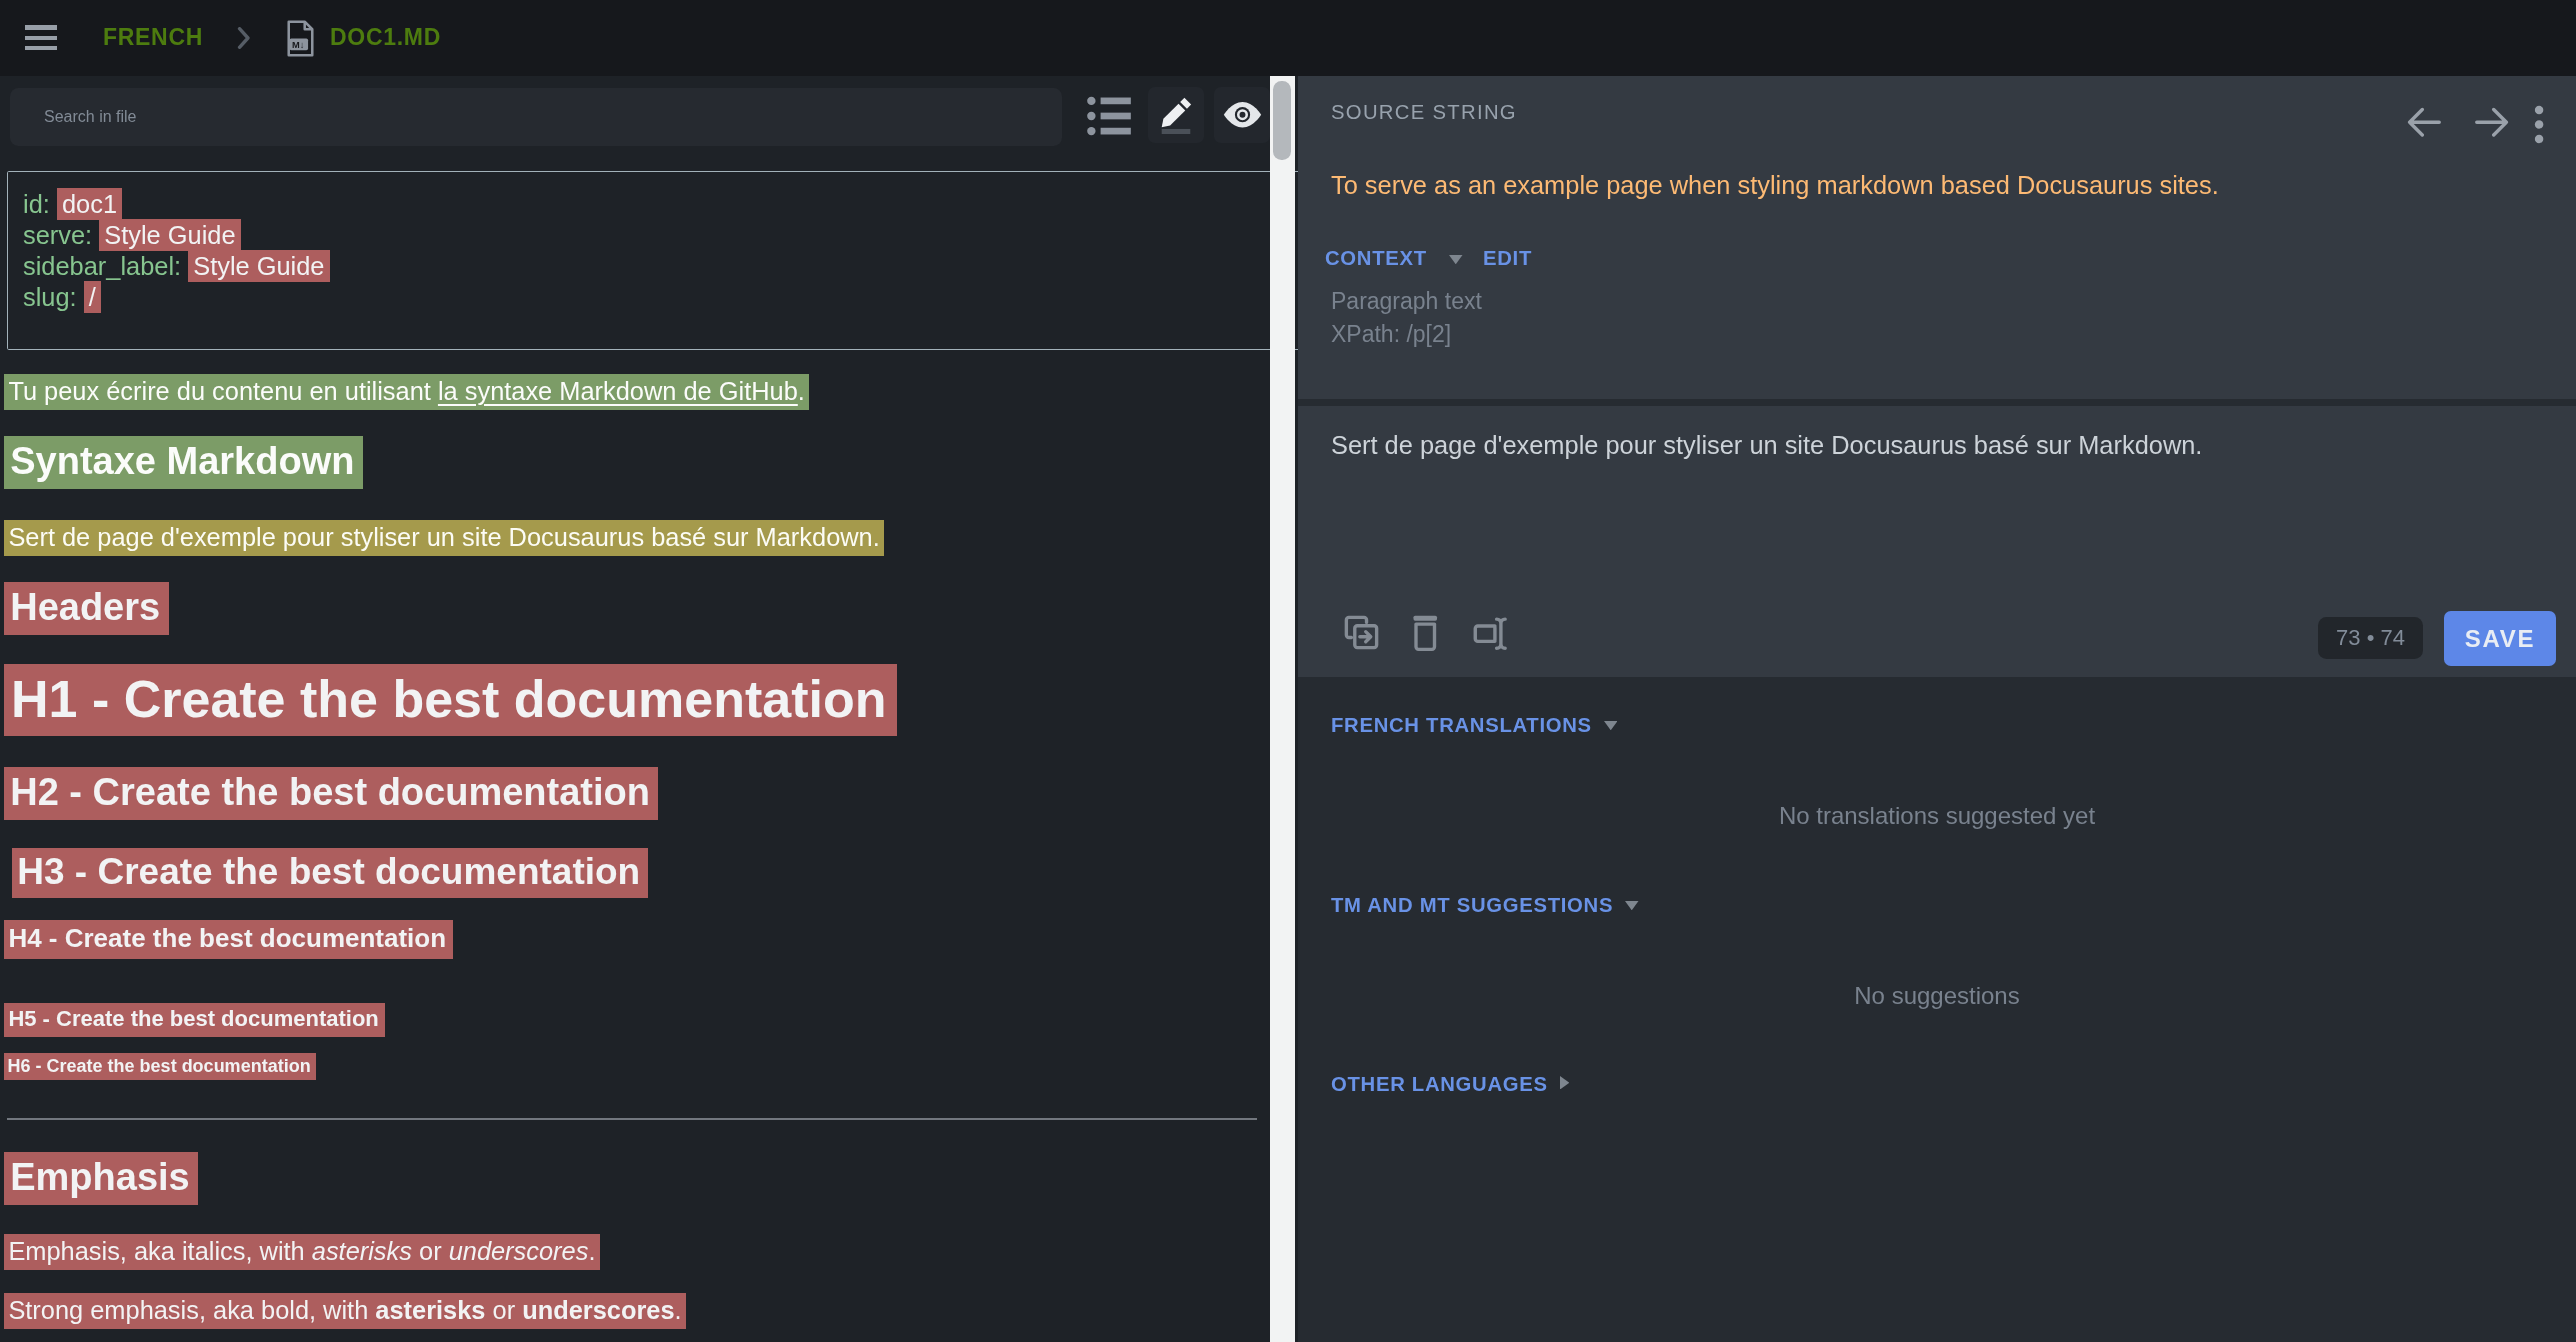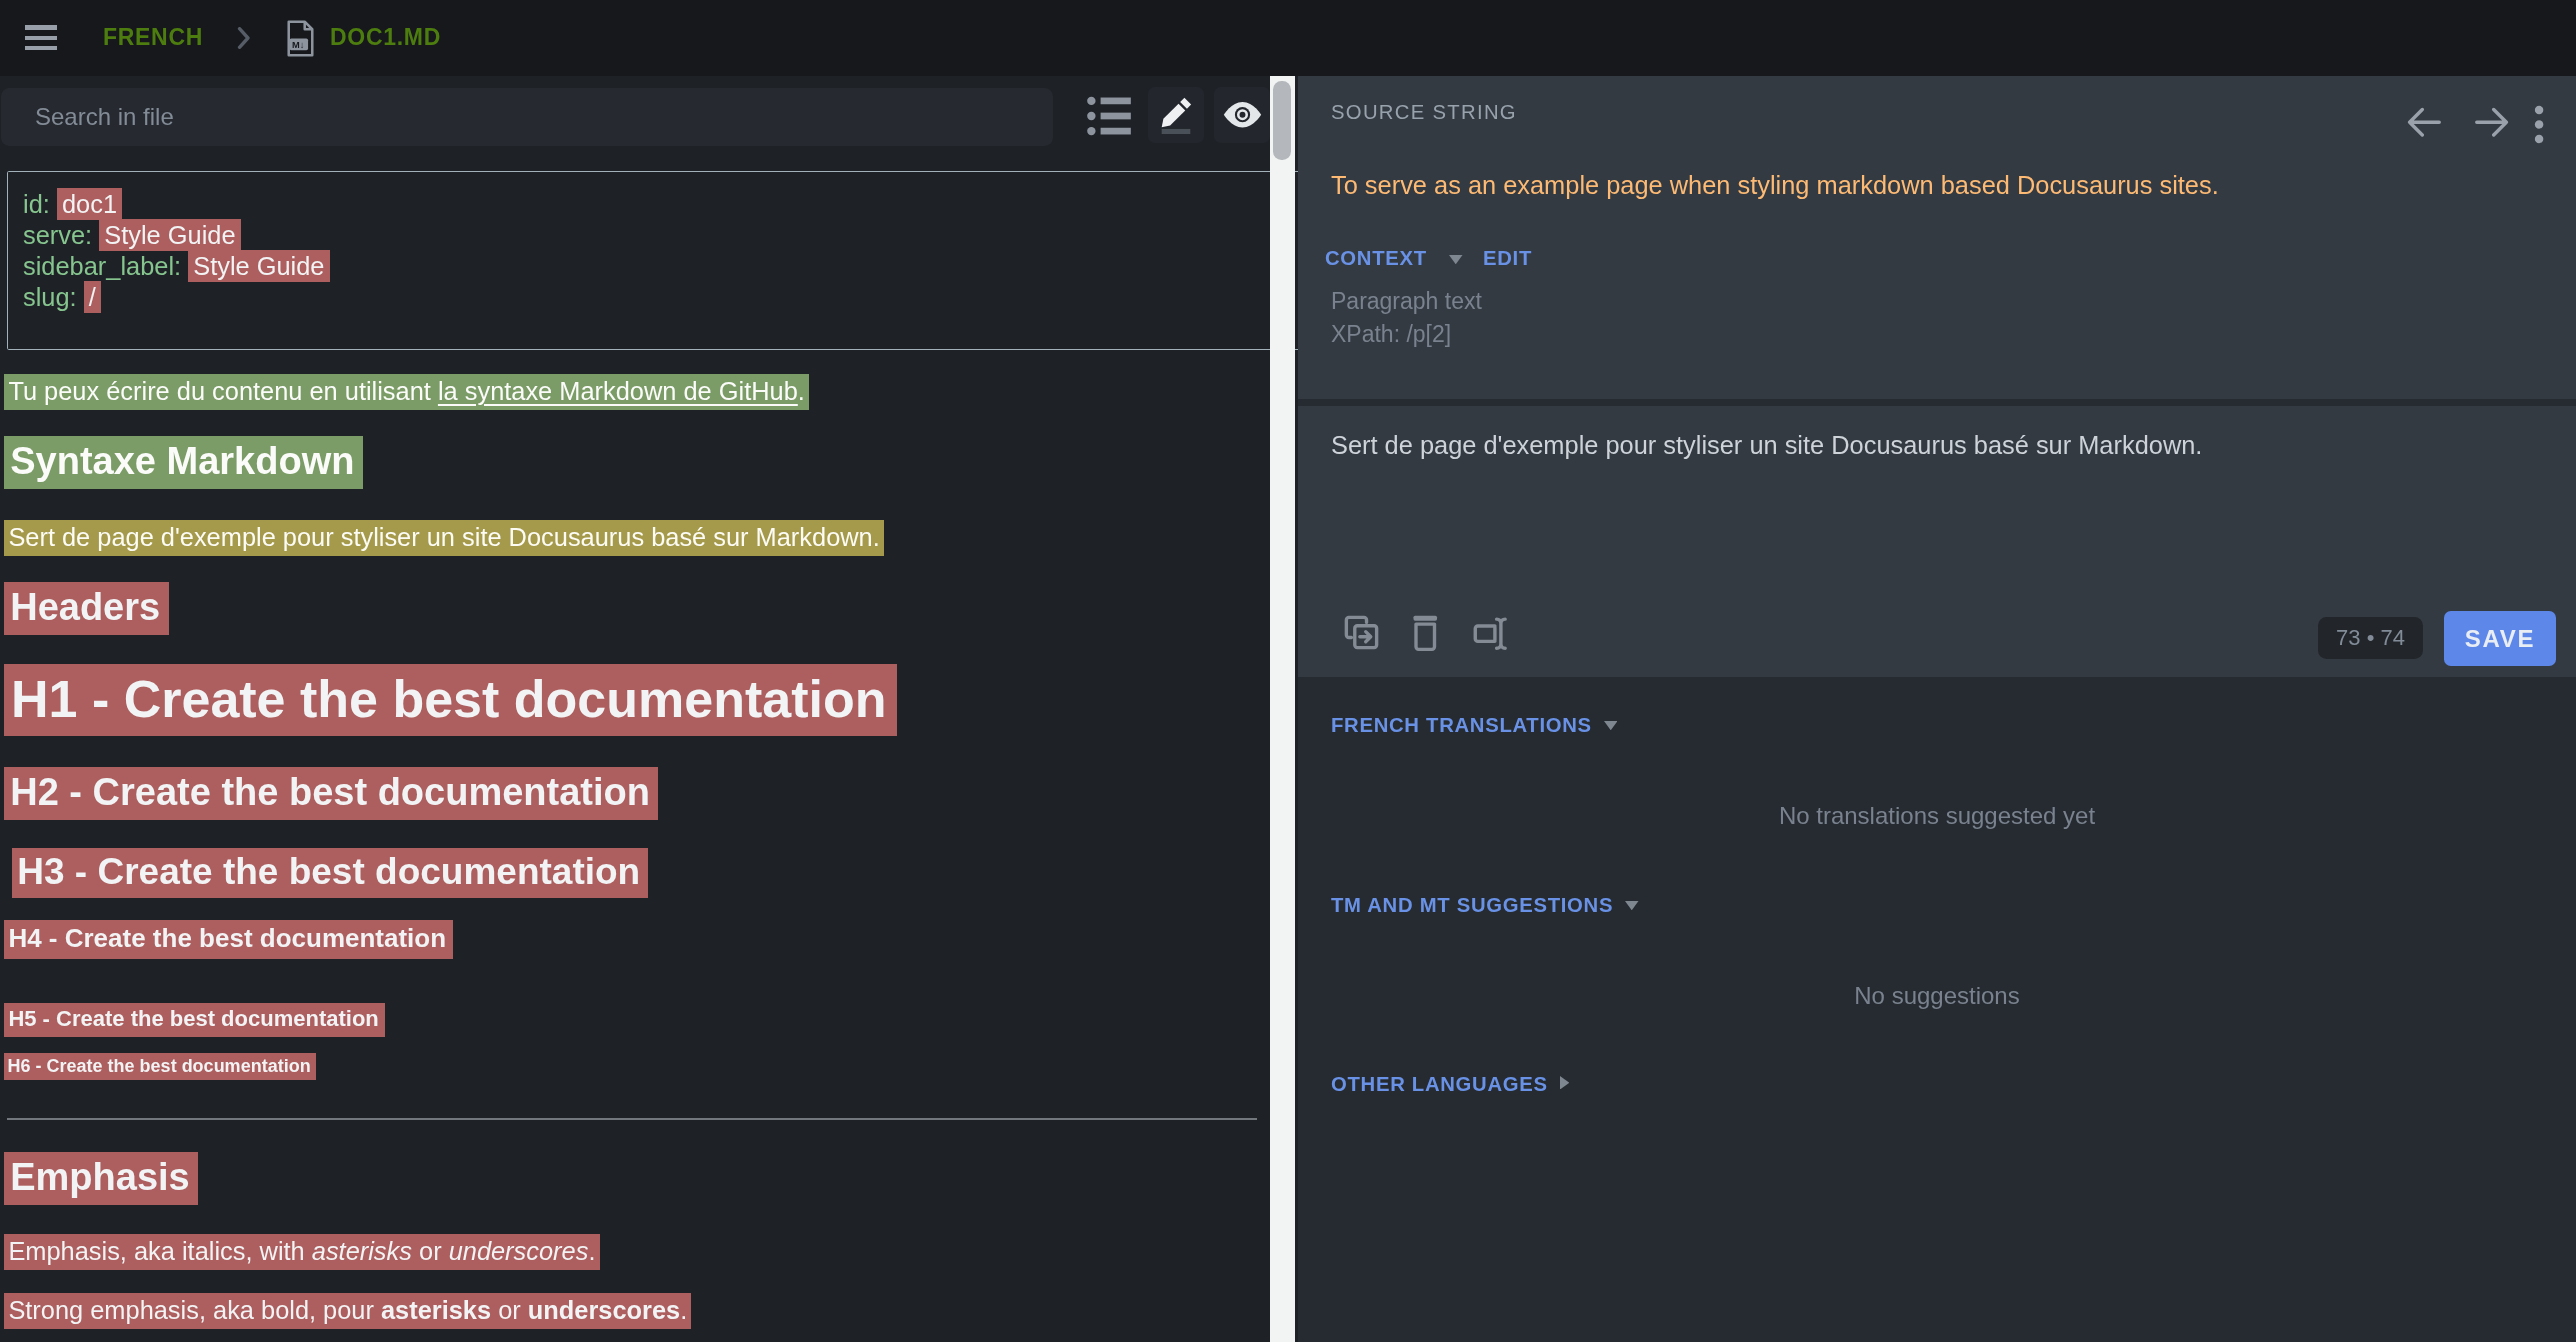--- a/index.html
+++ b/index.html
@@ -13,23 +13,23 @@
   .hamburger .bar { position:absolute; left:0; width:32px; height:4.2px; background:#989fa8; }
   .hamburger .bar:nth-child(1){top:0;} .hamburger .bar:nth-child(2){top:10.2px;} .hamburger .bar:nth-child(3){top:20.3px;}
   .crumb { position:absolute; top:24px; font-size:23px; font-weight:bold; letter-spacing:0.7px; color:#4d7c0f; }
   .crumb-project { left:103px; }
   .crumb-chevron { position:absolute; left:237px; top:27px; }
   .file-icon { position:absolute; left:286px; top:20.3px; }
   .crumb-file { left:330px; }
 
   
   .editor { position:absolute; left:0; top:76px; width:1298px; height:1266px; background:#1e2227; }
-  .search-input { position:absolute; left:1px; top:12px; width:1052px; height:58px;
+  .search-input { position:absolute; left:10px; top:12px; width:1052px; height:58px;
                   background:#262a30; border:none; border-radius:8.5px; outline:none;
-                  color:#c4b5fd; font-size:24px; padding:0 20.3px 0 34px;
+                  color:#c4b5fd; font-size:16px; padding:0 20.3px 0 34px;
                   font-family:"Liberation Sans", sans-serif; }
   .search-input::placeholder { color:#828b96; }
   .tool-btn { position:absolute; top:11px; width:56px; height:56px; border-radius:6.8px;
               background:#23272d; display:flex; align-items:center; justify-content:center; cursor:pointer; }
   .btn-edit { left:1148px; }
   .btn-preview { left:1214px; }
   .list-toggle { position:absolute; left:1087px; top:18.6px; width:44px; height:42px;
                  display:flex; align-items:center; justify-content:center; cursor:pointer; }
 
   .codeblock { position:absolute; left:6.8px; top:95px; width:1441px; height:179px;
@@ -191,21 +191,21 @@
 
     <div class="mdline" style="top:1076px">
       <span class="mdh h2 hl-red">Emphasis</span>
     </div>
 
     <div class="mdline mdp" style="top:1158px">
       <span class="hl-red"><span>Emphasis, aka italics, with </span><span class="em">asterisks</span><span> or </span><span class="em">underscores</span><span>.</span></span>
     </div>
 
     <div class="mdline mdp" style="top:1217px">
-      <span class="hl-red"><span>Strong emphasis, aka bold, pour </span><span class="st">asterisks</span><span> or </span><span class="st">underscores</span><span>.</span></span>
+      <span class="hl-red"><span>Strong emphasis, aka bold, with </span><span class="st">asterisks</span><span> or </span><span class="st">underscores</span><span>.</span></span>
     </div>
   </section>
 
   <div class="scroll-track">
     <div class="scroll-thumb"></div>
   </div>
 
   <aside class="panel">
 
     <div class="sec-source">

